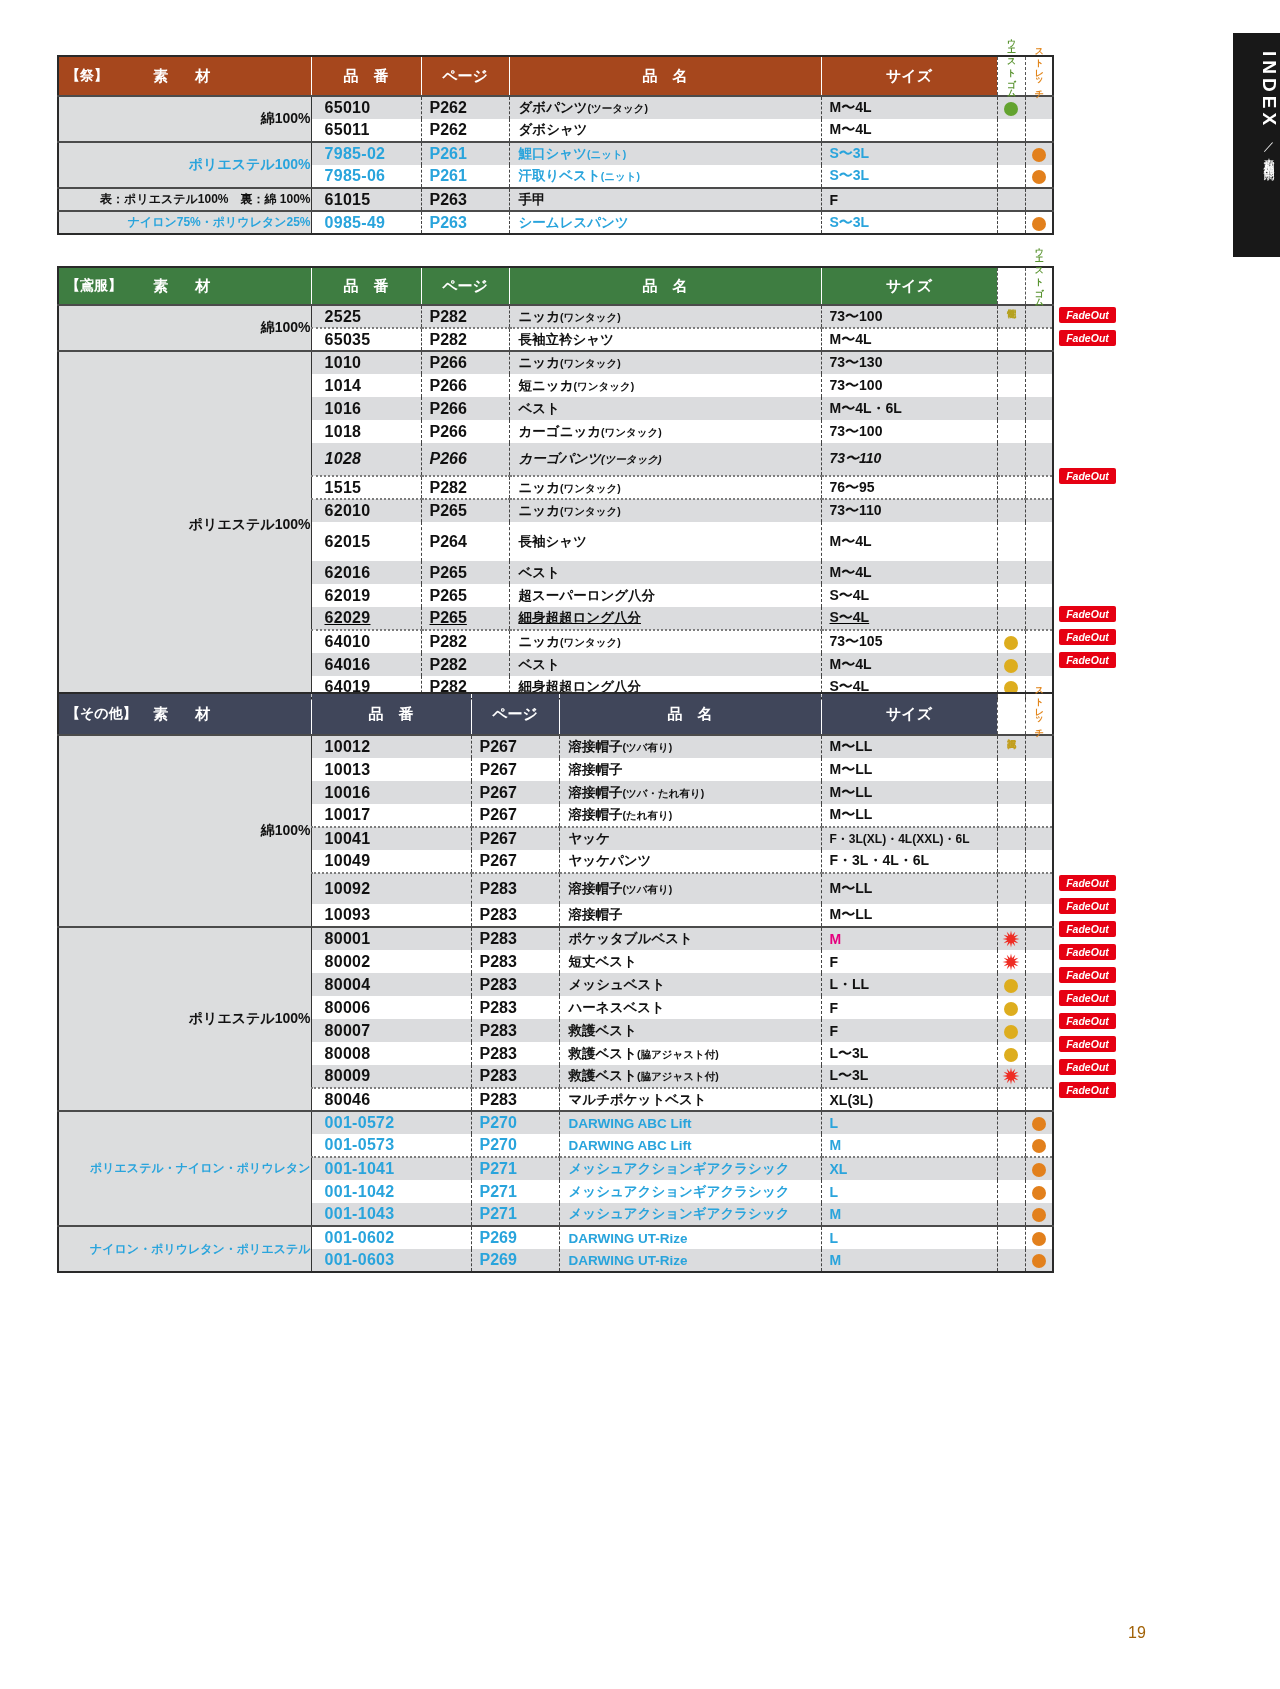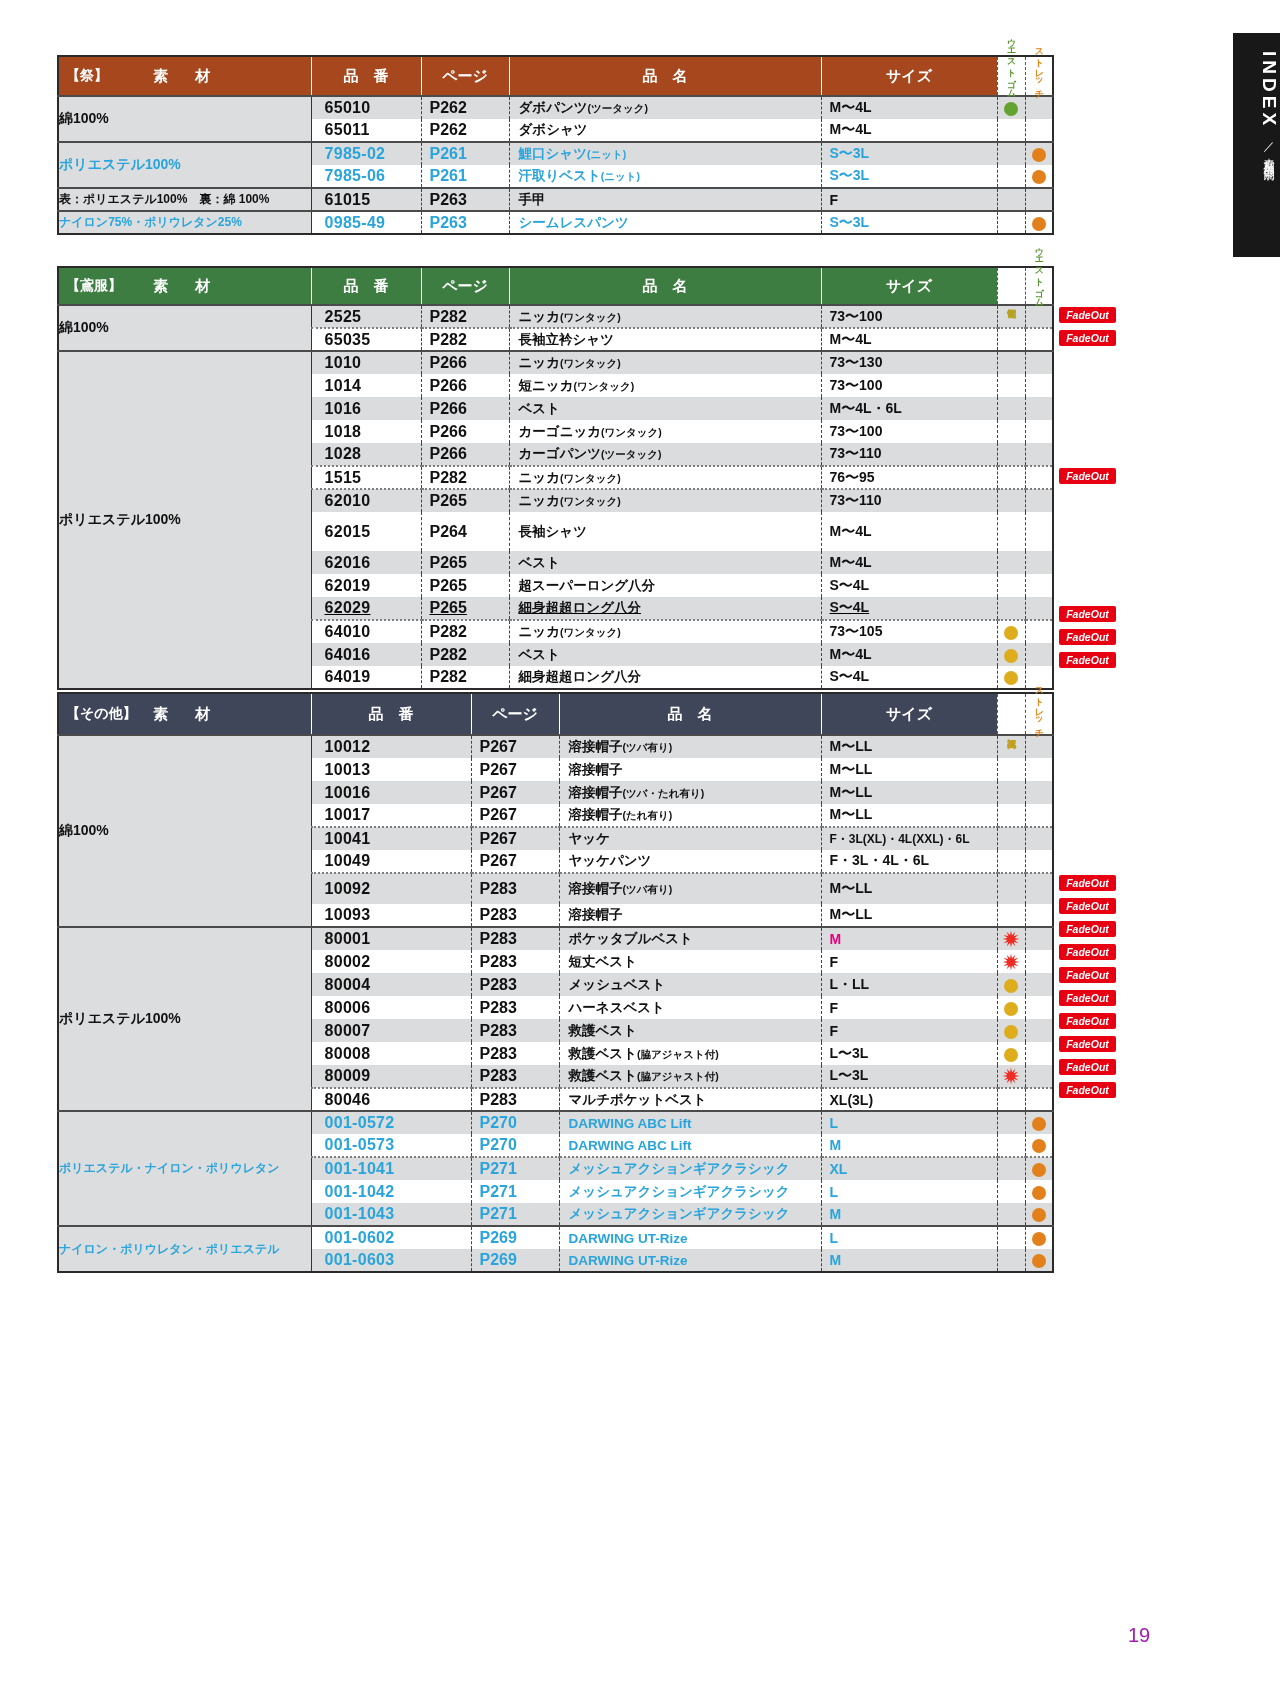--- a/index.html
+++ b/index.html
@@ -26,40 +26,40 @@
   .h.feat{background:#fff;border-left:1px dashed #555;}
   .tbl-title{position:absolute;left:7px;top:50%;transform:translateY(-50%);font-size:14px;white-space:nowrap;}
   .mat-label{letter-spacing:6px;}
   .vlabel{position:absolute;bottom:2px;left:50%;transform:translateX(-50%);
     writing-mode:vertical-rl;text-orientation:upright;font-size:9px;font-weight:bold;
     line-height:1.05;white-space:nowrap;}
 
   
   td{font-size:14px;vertical-align:middle;background:#fff;color:#111;}
   tr.odd td{background:var(--stripe-gray);}
-  .matcell{background:var(--material-gray) !important;text-align:left;font-weight:bold;font-size:14px;}
+  .matcell{background:var(--material-gray) !important;text-align:right;font-weight:bold;font-size:14px;}
   .matcell.small{font-size:12px;}
   .code{font-weight:bold;font-size:16px;padding-left:13px;border-left:1px solid #333;letter-spacing:.3px;}
   .pg{font-weight:bold;font-size:16px;padding-left:8px;border-left:1px dashed #444;}
   .nm{padding-left:9px;border-left:1px dashed #444;font-weight:bold;font-size:13.5px;white-space:nowrap;margin-left:36px;}
   .note{font-size:10.5px;font-weight:bold;}
   .sz{padding-left:8px;border-left:1px dashed #444;font-weight:600;}
   .sz.szsmall span{font-size:12px;}
   td.feat{border-left:1px dashed #444;text-align:center;}
   .dot{display:inline-block;width:14px;height:14px;border-radius:50%;vertical-align:middle;}
   .mark svg{vertical-align:middle;display:inline-block;}
   tr.gstart td{border-top:2px solid #4b4b4b;}
   tr.dotted td{border-top:2px dotted #7d7d7d;}
   tr.link td, tr.link td span{color:var(--link-blue);}
 
   .badge{position:absolute;left:1002px;width:57px;height:16px;background:var(--fadeout-red);
     color:#fff;display:flex;align-items:center;justify-content:center;border-radius:2px;}
   .badge span{font-size:10.5px;font-weight:bold;font-style:italic;}
 
-  .pageno{position:absolute;left:1128px;top:1624px;font-size:20px;color:#a21caf;}
+  .pageno{position:absolute;left:1128px;top:1624px;font-size:16px;color:#a16207;}
 </style>
 </head>
 <body>
 
 <div class="sheet">
   <div class="index-tab">
     <span class="tab-title">INDEX</span>
     <span class="tab-sep">／</span>
     <span class="tab-sub">素材別・機能別</span>
   </div>
@@ -216,21 +216,21 @@
               <td class="feat"></td>
             </tr>
             <tr style="height: 23px;">
               <td class="code"><span>1018</span></td>
               <td class="pg"><span>P266</span></td>
               <td class="nm"><span class="pname">カーゴニッカ</span><span class="note">(ワンタック)</span></td>
               <td class="sz"><span>73〜100</span></td>
               <td class="feat"></td>
               <td class="feat"></td>
             </tr>
-            <tr class="odd " style="height: 23px;">
+            <tr class="odd " style="height: 33px; font-style: italic;">
               <td class="code"><span>1028</span></td>
               <td class="pg"><span>P266</span></td>
               <td class="nm"><span class="pname">カーゴパンツ</span><span class="note">(ツータック)</span></td>
               <td class="sz"><span>73〜110</span></td>
               <td class="feat"></td>
               <td class="feat"></td>
             </tr>
             <tr class="dotted " style="height: 23px;">
               <td class="code"><span>1515</span></td>
               <td class="pg"><span>P282</span></td>

